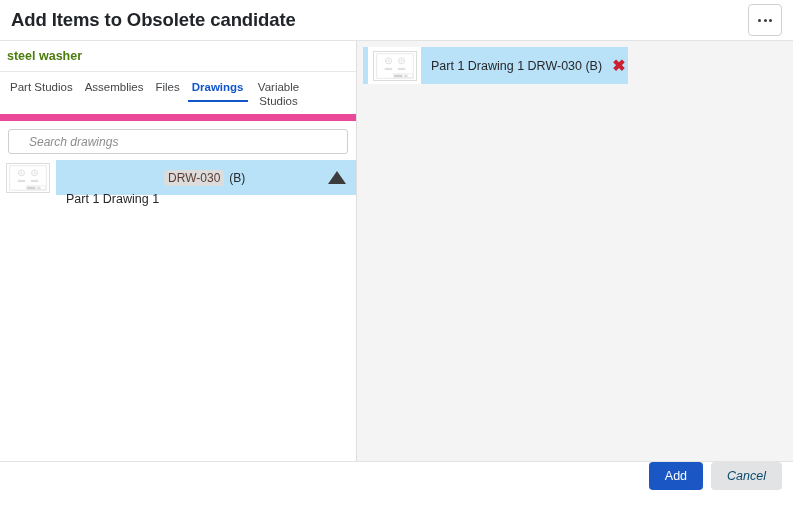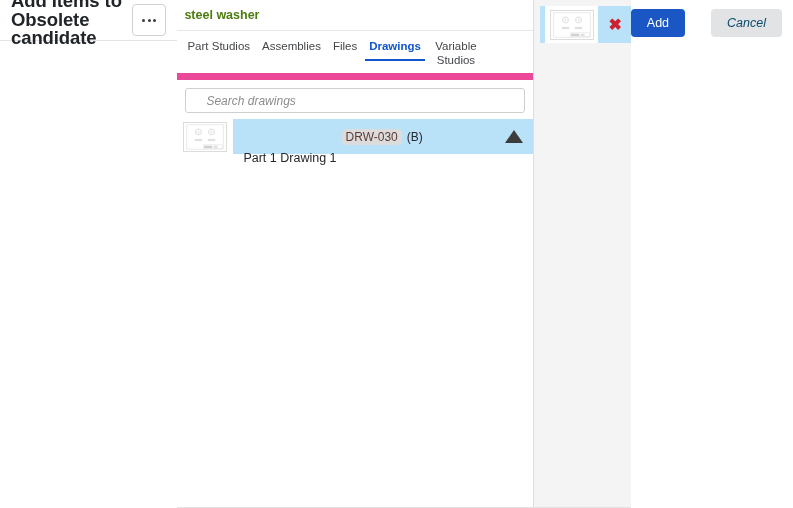--- a/index.html
+++ b/index.html
@@ -9,20 +9,21 @@
     overflow: hidden;
     background: #ffffff;
     font-family: "Liberation Sans", sans-serif;
     -webkit-font-smoothing: antialiased;
   }
 
   .dialog {
     width: 793px;
     height: 508px;
     display: flex;
+    flex-direction: column;
     background: #ffffff;
     position: relative;
   }
 
   
   .dialog-header {
     height: 41px;
     min-height: 41px;
     border-bottom: 1px solid #e3e3e3;
     display: flex;
@@ -262,23 +263,22 @@
     cursor: pointer;
     font-family: "Liberation Sans", sans-serif;
     user-select: none;
   }
 
   
   .dialog-footer {
     height: 46px;
     min-height: 46px;
     display: flex;
-    align-items: center;
     justify-content: flex-end;
-    gap: 26px;
+    gap: 8px;
     padding-right: 11px;
     background: #ffffff;
   }
   .btn {
     font-family: "Liberation Sans", sans-serif;
     font-size: 12.5px;
     border-radius: 4px;
     border: none;
     cursor: pointer;
     height: 28px;
@@ -382,20 +382,21 @@
             <line x1="29" y1="6.8" x2="29" y2="12.2" stroke="#d5d5d5" stroke-width="0.4"></line>
             <line x1="26.3" y1="9.5" x2="31.7" y2="9.5" stroke="#d5d5d5" stroke-width="0.4"></line>
             <rect x="11" y="17" width="8" height="2.4" fill="#e0e0e0"></rect>
             <rect x="25" y="17" width="8" height="2.4" fill="#e0e0e0"></rect>
             <rect x="20" y="23.4" width="21" height="4.2" fill="none" stroke="#dcdcdc" stroke-width="0.5"></rect>
             <rect x="21" y="24.3" width="9" height="2.4" fill="#cfcfcf"></rect>
             <rect x="31.5" y="24.3" width="4" height="2.4" fill="#dedede"></rect>
           </svg>
         </div>
         <div class="sel-main">
+          <span class="sel-title">Part 1 Drawing 1 DRW-030 (B)</span>
           <span class="remove-x">✖</span>
         </div>
       </div>
     </div>
 
   </div>
 
   <div class="dialog-footer">
     <button class="btn btn-primary">Add</button>
     <button class="btn btn-secondary">Cancel</button>

